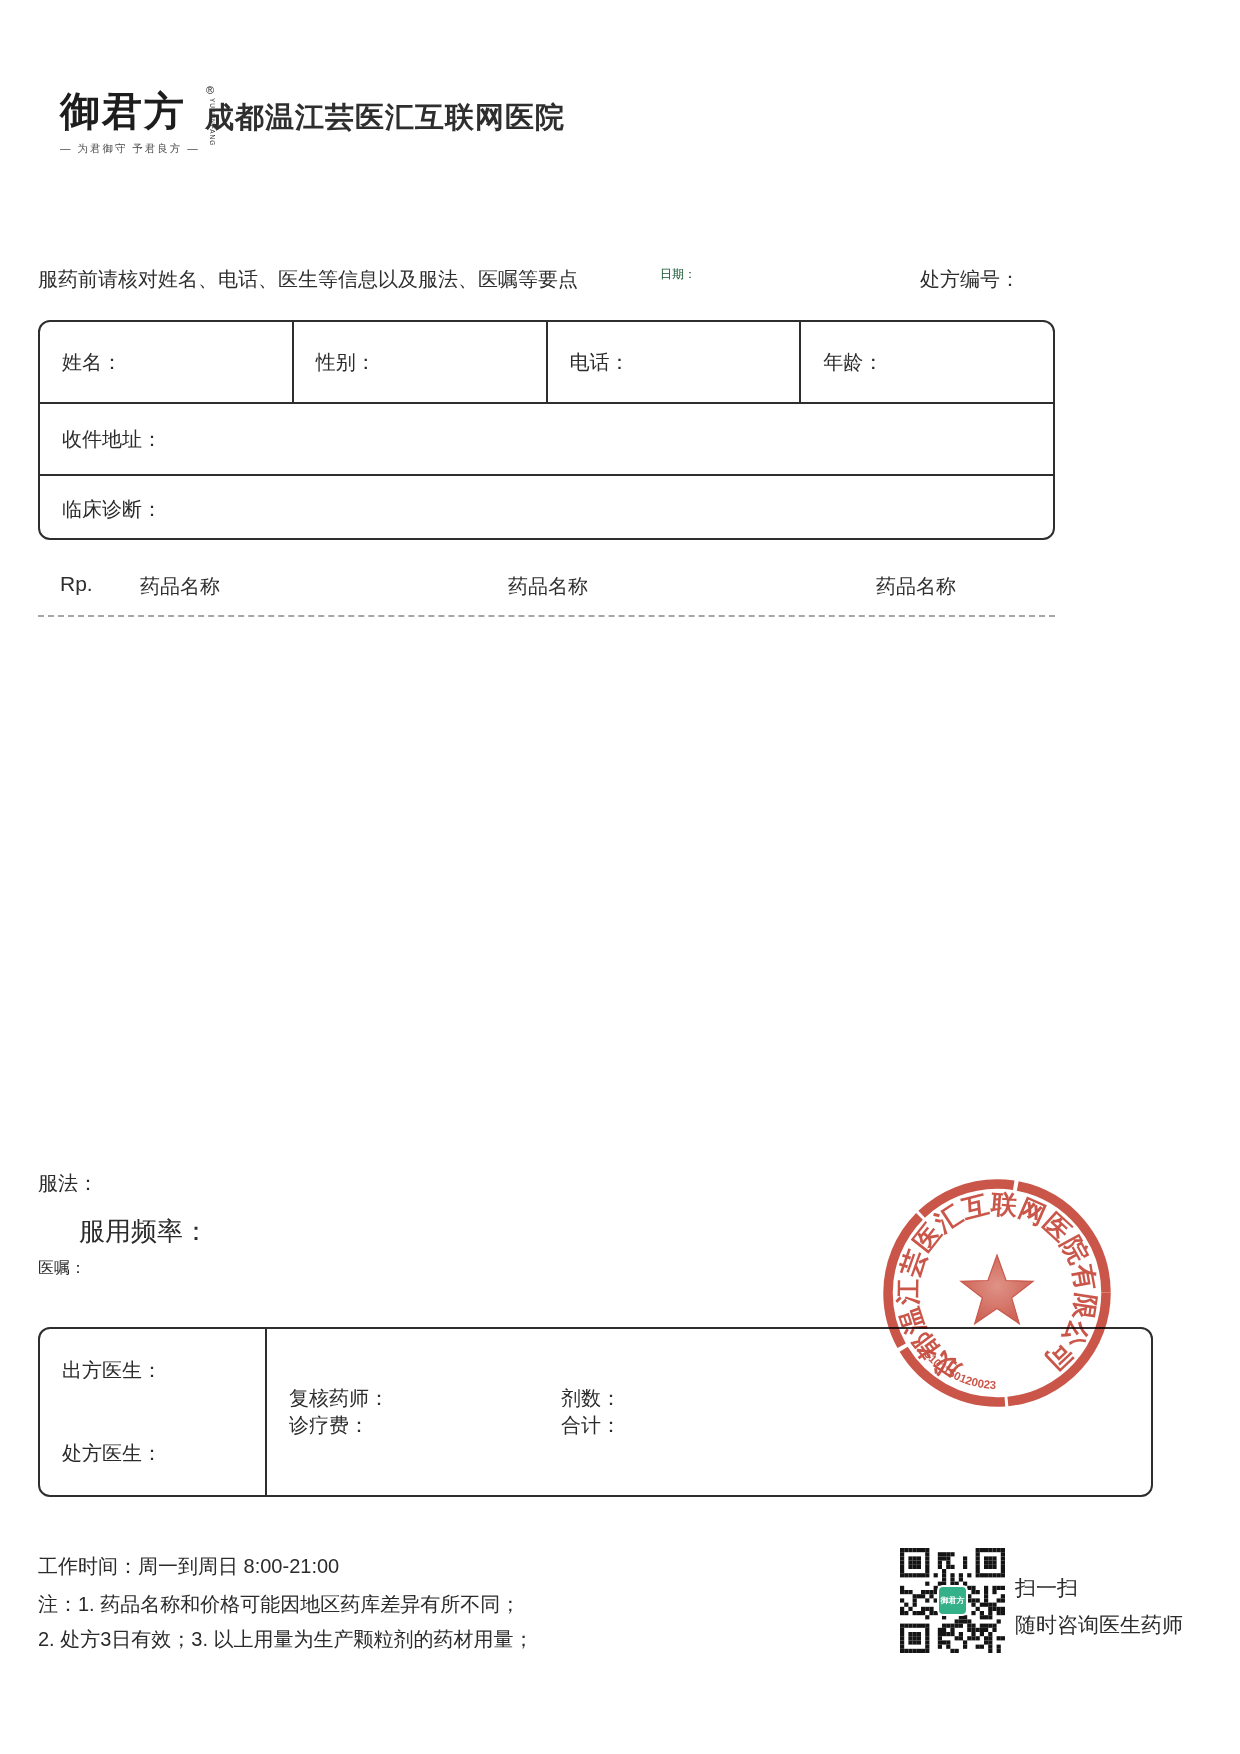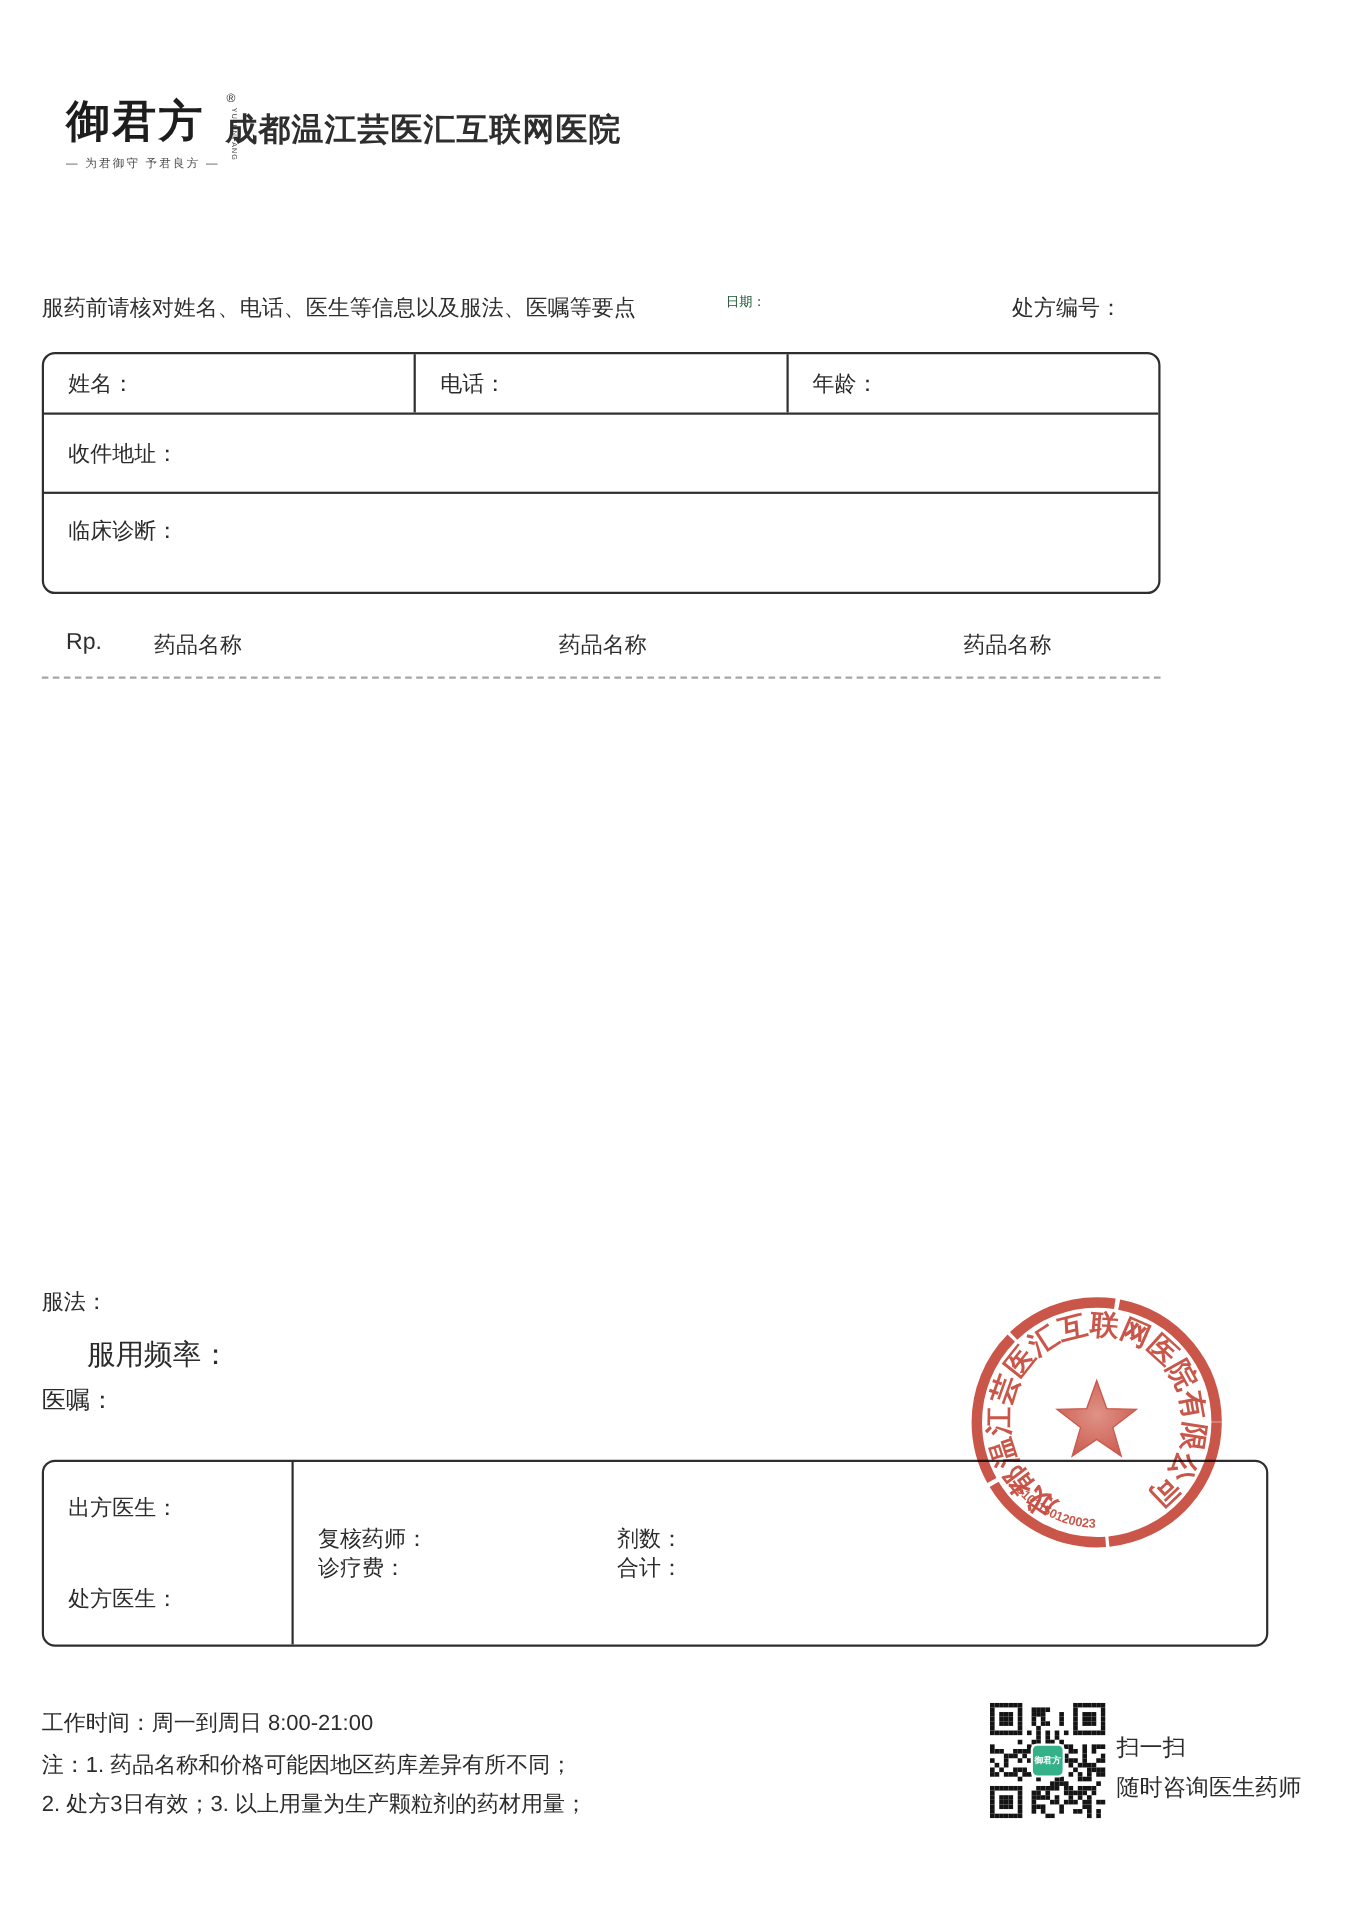--- a/index.html
+++ b/index.html
@@ -13,35 +13,35 @@
   .brand-reg{position:absolute;left:146px;top:-4px;font-size:11px;color:#1d1d1d;}
   .brand-vert{position:absolute;left:149px;top:10px;writing-mode:vertical-rl;font-size:6.5px;letter-spacing:1px;color:#3a3a3a;}
   .brand-slogan{margin-top:8px;font-size:10.5px;letter-spacing:2px;color:#4a4a4a;white-space:nowrap;}
   .hospital-title{position:absolute;left:205px;top:98px;font-size:29px;font-weight:700;color:#2e2e2e;letter-spacing:1px;}
   
   .notice-text{position:absolute;left:38px;top:266px;font-size:20px;color:#2e2e2e;}
   .date-label{position:absolute;left:660px;top:266px;font-size:12px;color:#14532d;}
   .rxno-label{position:absolute;left:920px;top:266px;font-size:20px;color:#2e2e2e;}
   
   .patient-box{position:absolute;left:38px;top:320px;width:1017px;height:220px;border:2.5px solid #2e2e2e;border-radius:12px;box-sizing:border-box;}
-  .pb-row1{display:flex;height:55px;border-bottom:2.5px solid #2e2e2e;box-sizing:border-box;}
+  .pb-row1{display:flex;height:82px;border-bottom:2.5px solid #2e2e2e;box-sizing:border-box;}
   .pb-cell{flex:1;display:flex;align-items:center;padding-left:22px;font-size:20px;box-sizing:border-box;}
   .pb-cell + .pb-cell{border-left:2.5px solid #2e2e2e;}
   .pb-row2{height:72px;border-bottom:2.5px solid #2e2e2e;display:flex;align-items:center;padding-left:22px;font-size:20px;box-sizing:border-box;}
   .pb-row3{height:66px;display:flex;align-items:center;padding-left:22px;font-size:20px;box-sizing:border-box;}
   
   .rp-label{position:absolute;left:60px;top:572px;font-size:21px;color:#2e2e2e;}
   .drug-col-1{position:absolute;left:140px;top:573px;font-size:20px;color:#2e2e2e;}
   .drug-col-2{position:absolute;left:508px;top:573px;font-size:20px;color:#2e2e2e;}
   .drug-col-3{position:absolute;left:876px;top:573px;font-size:20px;color:#2e2e2e;}
   .dash-sep{position:absolute;left:38px;top:615px;width:1017px;height:0;border-top:2px dashed #a6a6a6;}
   
   .usage-method{position:absolute;left:38px;top:1170px;font-size:20px;}
   .usage-frequency{position:absolute;left:38px;top:1214px;font-size:26px;margin-left:41px;}
-  .usage-advice{position:absolute;left:38px;top:1258px;font-size:22px;}
+  .usage-advice{position:absolute;left:38px;top:1258px;font-size:16px;}
   
   .sign-box{position:absolute;left:38px;top:1327px;width:1115px;height:170px;border:2.5px solid #2e2e2e;border-radius:12px;box-sizing:border-box;display:flex;}
   .sign-left{width:227px;border-right:2.5px solid #2e2e2e;box-sizing:border-box;display:flex;flex-direction:column;justify-content:space-around;padding-left:22px;}
   .sign-right{flex:1;display:flex;flex-direction:column;justify-content:center;padding-left:22px;}
   .sign-row{display:flex;font-size:20px;}
   .sign-cell-a{width:272px;}
   .sign-label{font-size:20px;}
   
   .stamp{position:absolute;left:882px;top:1178px;mix-blend-mode:multiply;opacity:.9;}
   
@@ -68,20 +68,23 @@
   <div class="hospital-title">成都温江芸医汇互联网医院</div>
 
   <div class="notice-text">服药前请核对姓名、电话、医生等信息以及服法、医嘱等要点</div>
   <div class="date-label">日期：</div>
   <div class="rxno-label">处方编号：</div>
 
   <div class="patient-box">
     <div class="pb-row1">
       <div class="pb-cell">
           <span>姓名：</span>
+        </div>
+      <div class="pb-cell">
+          <span>性别：</span>
         </div>
       <div class="pb-cell">
           <span>电话：</span>
         </div>
       <div class="pb-cell">
           <span>年龄：</span>
         </div>
     </div>
     <div class="pb-row2">
         <span>收件地址：</span>

